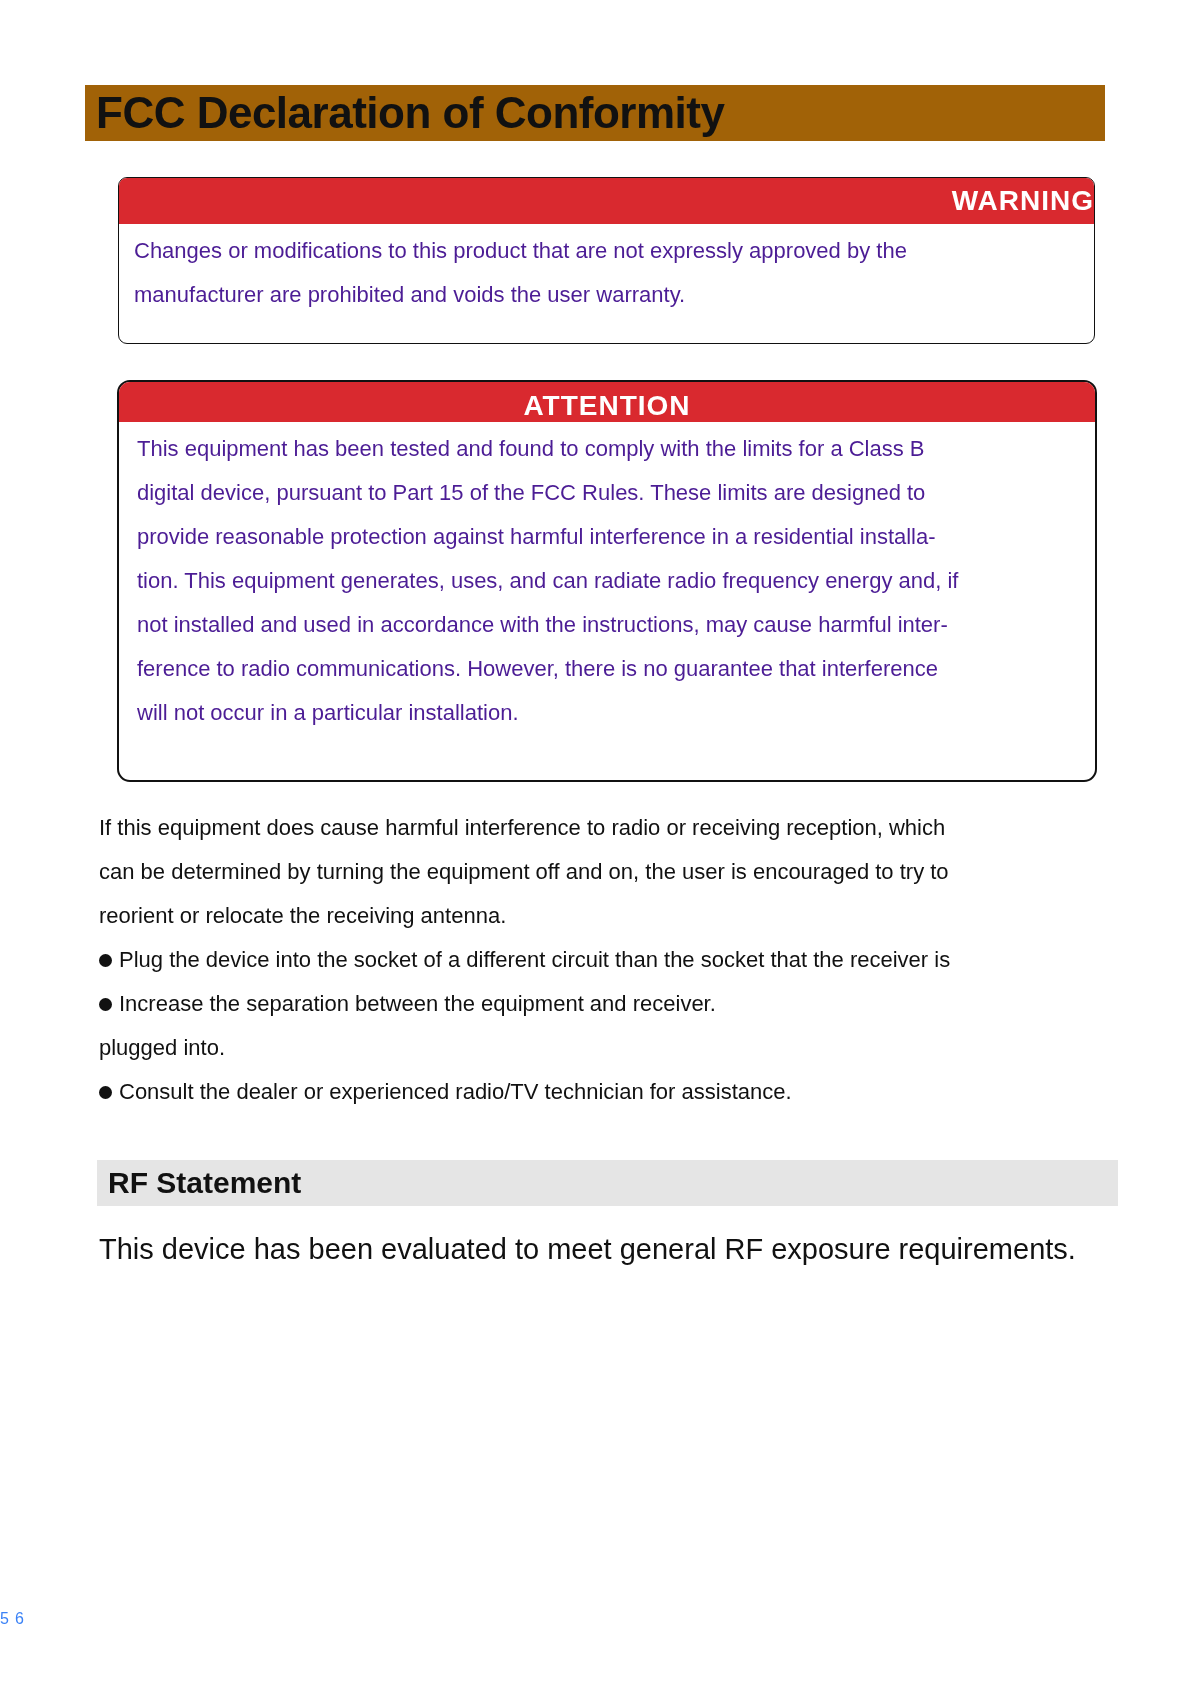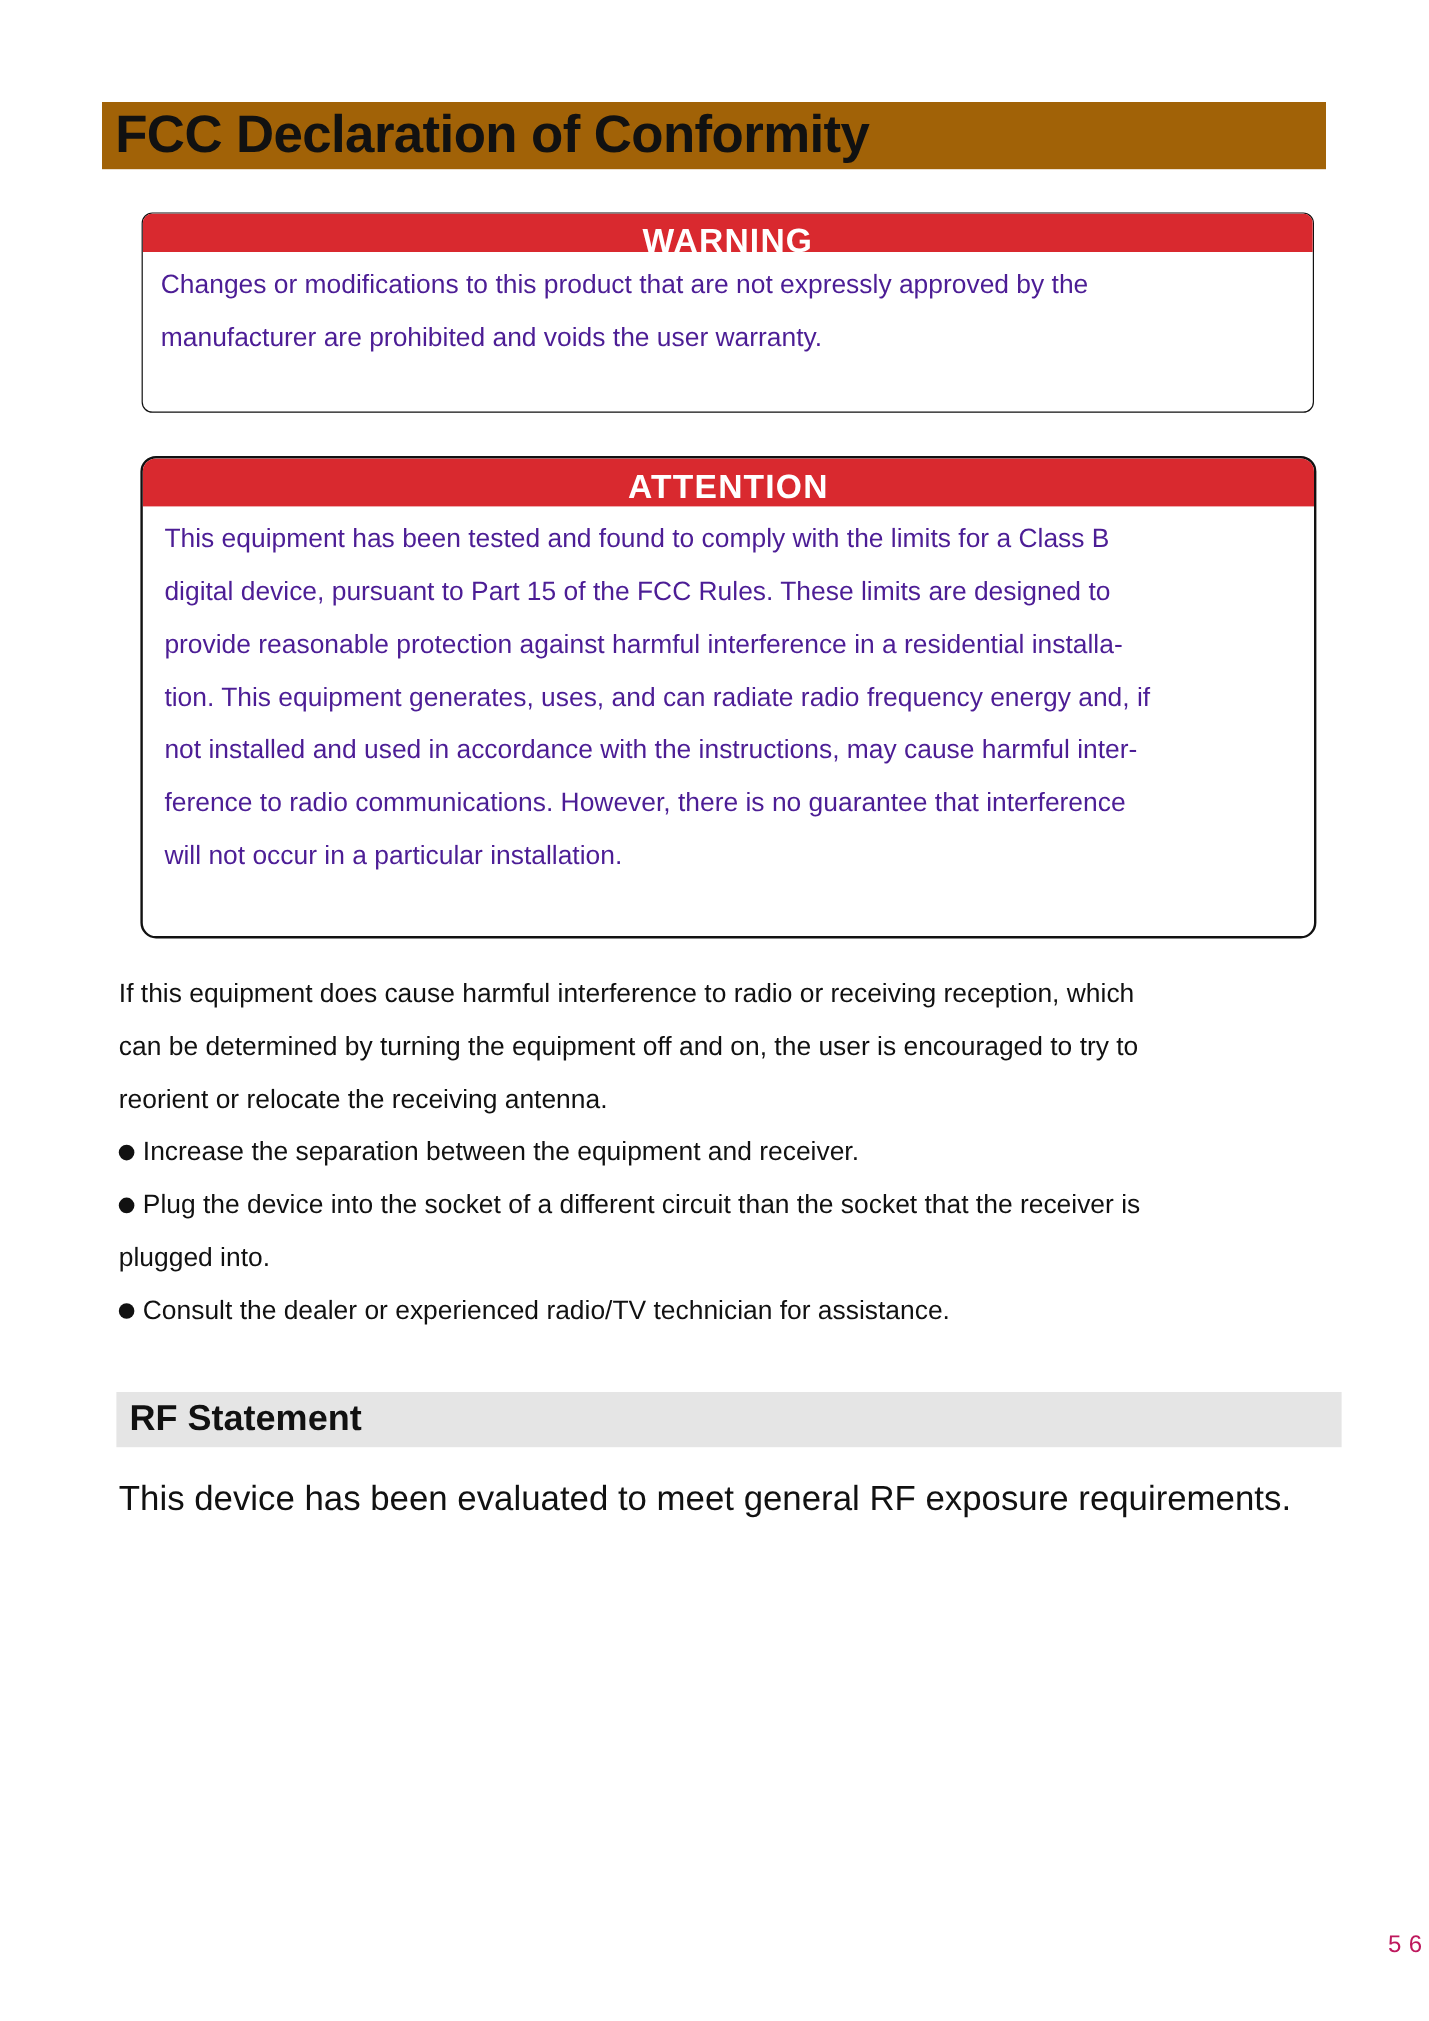--- a/index.html
+++ b/index.html
@@ -22,21 +22,21 @@
     }
     .notice-box.thick { border-width: 2.5px; border-radius: 13px; }
     .notice-head {
       background: #d9292f; color: #fff; text-align: center; font-weight: bold;
       font-size: 28px; letter-spacing: 1px;
     }
     .notice-body {
       font-size: 22px; line-height: 44px; color: #4c1d95;
     }
     #warning-box { left: 118px; top: 177px; width: 977px; height: 167px; }
-    #warning-box .notice-head { height: 32px; line-height: 46px; }
+    #warning-box .notice-head { height: 46px; line-height: 46px; text-align: right; }
     #warning-box .notice-body { padding: 5px 0 0 15px; }
     #attention-box { left: 117px; top: 380px; width: 980px; height: 402px; }
     #attention-box .notice-head { height: 40px; line-height: 48px; }
     #attention-box .notice-body { padding: 5px 36px 0 18px; }
     .body-text {
       position: absolute; left: 99px; top: 806px; width: 1020px;
       font-size: 22px; line-height: 44px; color: #111;
     }
     .body-text p { margin: 0; }
     .bullet-item { display: flex; }
@@ -50,22 +50,22 @@
     }
     .rf-title {
       position: absolute; left: 11px; top: 0; margin: 0;
       font-size: 30px; font-weight: bold; line-height: 46px; color: #111;
     }
     .rf-text {
       position: absolute; left: 99px; top: 1227px; margin: 0;
       font-size: 29px; line-height: 44px; color: #111;
     }
     .page-number {
-      position: absolute; left: 0; width: 1191px; top: 1610px; text-align: right;
-      font-size: 20px; letter-spacing: 6px; color: #be185d;
+      position: absolute; left: 0; width: 1191px; top: 1610px; text-align: left;
+      font-size: 16px; letter-spacing: 6px; color: #3b82f6;
     }
   </style>
 </head>
 <body>
 
 <div class="page-title-band">
   <h1 class="page-title">FCC Declaration of Conformity</h1>
 </div>
 
 <div class="notice-box" id="warning-box">
@@ -90,25 +90,25 @@
 </div>
 
 <div class="body-text">
   <p>
     <span style="display:block">If this equipment does cause harmful interference to radio or receiving reception, which</span>
     <span style="display:block">can be determined by turning the equipment off and on, the user is encouraged to try to</span>
     <span style="display:block">reorient or relocate the receiving antenna.</span>
   </p>
   <div class="bullet-item">
     <span class="bullet-dot"></span>
-    <span>Increase the separation between the equipment and receiver.</span>
+    <span>Plug the device into the socket of a different circuit than the socket that the receiver is</span>
   </div>
   <div class="bullet-item">
     <span class="bullet-dot"></span>
-    <span>Plug the device into the socket of a different circuit than the socket that the receiver is</span>
+    <span>Increase the separation between the equipment and receiver.</span>
   </div>
   <div>plugged into.</div>
   <div class="bullet-item">
     <span class="bullet-dot"></span>
     <span>Consult the dealer or experienced radio/TV technician for assistance.</span>
   </div>
 </div>
 
 <div class="rf-band">
   <h2 class="rf-title">RF Statement</h2>

